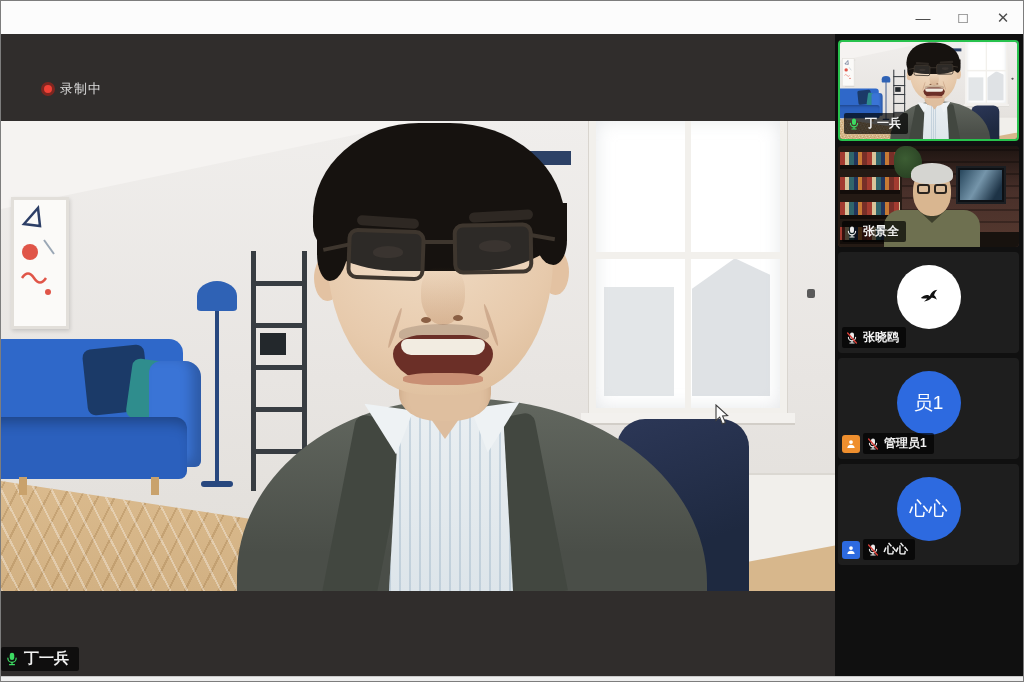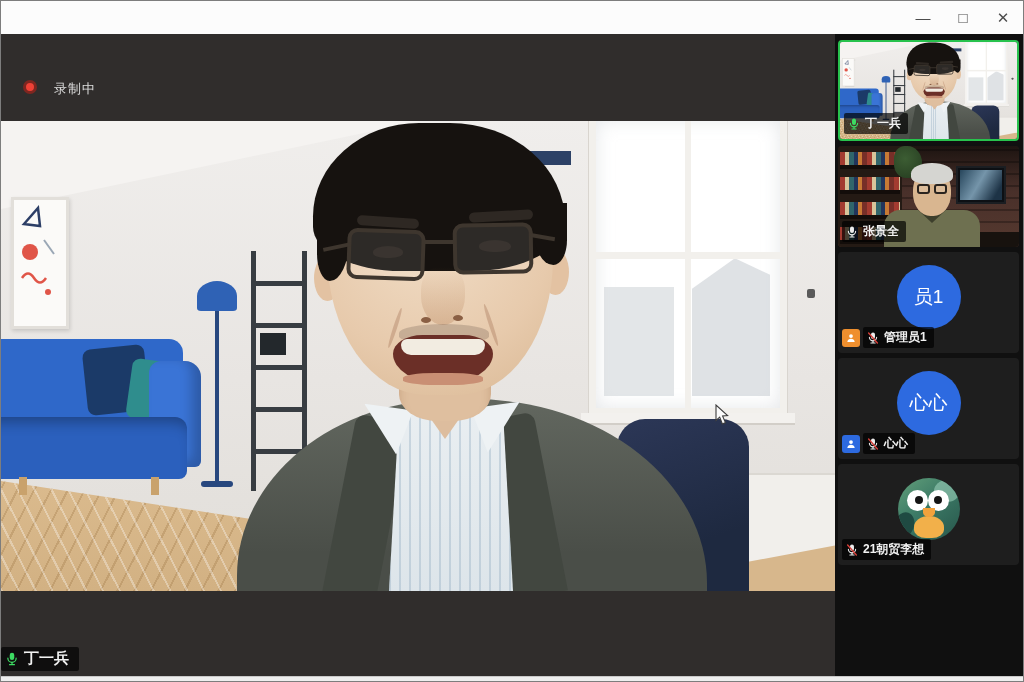--- a/index.html
+++ b/index.html
@@ -16,21 +16,21 @@
   .win-btn { width:40px; height:33px; display:flex; align-items:center; justify-content:center;
     font-size:15px; color:#4c4c4c; cursor:default; }
 
   
   .content { flex:1 1 auto; display:flex; height:643px; }
   .main-tile { position:relative; flex:1 1 auto; background:#302d2c; overflow:hidden; }
   .sidebar { flex:0 0 188px; background:#101010; padding:6px 4px 0 3px;
     display:flex; flex-direction:column; gap:5px; }
 
   
-  .rec { position:absolute; left:22px; top:46px; display:flex; gap:17px; z-index:30; }
+  .rec { position:absolute; left:40px; top:46px; display:flex; align-items:center; gap:5px; z-index:30; }
   .rec-dot { width:8px; height:8px; border-radius:50%; background:#ef4136; border:3px solid #7e2620;
     box-sizing:content-box; }
   .rec-label { font-size:13px; color:#dedede; letter-spacing:1px; }
 
   
   .tag-row { position:absolute; display:flex; align-items:center; gap:3px; z-index:30;font-weight:bold; }
   .pill { display:flex; align-items:center; gap:4px; background:rgba(0,0,0,.68);
     border-radius:2px; padding:2px 7px 2px 3px; }
   .pill .nm { color:#f2f2f2; }
   .main-tag { left:0; bottom:5px; }
@@ -465,20 +465,37 @@
         <div class="tag-row" data-name="participant-name-tag">
           <span class="pill">
             <svg class="mic mic-white" width="14" height="14" data-name="mic-on-icon">
                 <use href="#ic-mic"></use>
               </svg>
             <span class="nm" data-name="participant-name">张景全</span>
           </span>
         </div>
       </div>
 
+      <div class="tile" data-name="participant-tile-zhangxiaoou">
+        <div class="avatar-wrap">
+          <div class="avatar-circle avatar-white" data-name="avatar">
+            <svg width="22" height="22" viewBox="0 0 24 24" data-name="bird-icon">
+                <use href="#ic-bird"></use>
+              </svg>
+          </div>
+        </div>
+        <div class="tag-row" data-name="participant-name-tag">
+          <span class="pill">
+            <svg class="mic mic-white" width="14" height="14" data-name="mic-muted-icon">
+                <use href="#ic-mic-muted"></use>
+              </svg>
+            <span class="nm" data-name="participant-name">张晓鸥</span>
+          </span>
+        </div>
+      </div>
 
       <div class="tile" data-name="participant-tile-guanliyuan1">
         <div class="avatar-wrap">
           <div class="avatar-circle avatar-blue" data-name="avatar">
             <span data-name="avatar-initials">员1</span>
           </div>
         </div>
         <div class="tag-row" data-name="participant-name-tag">
           <span class="badge badge-host" data-name="host-badge-icon">
             <svg width="12" height="12" viewBox="0 0 24 24">
@@ -508,40 +525,18 @@
           </span>
           <span class="pill">
             <svg class="mic mic-white" width="14" height="14" data-name="mic-muted-icon">
                 <use href="#ic-mic-muted"></use>
               </svg>
             <span class="nm" data-name="participant-name">心心</span>
           </span>
         </div>
       </div>
 
-      <div class="tile" data-name="participant-tile-lixiang">
-        <div class="avatar-wrap">
-          <div class="owl" data-name="cartoon-owl-avatar">
-            <i class="patch"></i>
-              <i class="wing"></i>
-              <i class="belly"></i>
-            <i class="eye l"></i>
-              <i class="eye r"></i>
-            <i class="pup l"></i>
-              <i class="pup r"></i>
-            <i class="beak"></i>
-          </div>
-        </div>
-        <div class="tag-row" data-name="participant-name-tag">
-          <span class="pill">
-            <svg class="mic mic-white" width="14" height="14" data-name="mic-muted-icon">
-                <use href="#ic-mic-muted"></use>
-              </svg>
-            <span class="nm" data-name="participant-name">21朝贸李想</span>
-          </span>
-        </div>
-      </div>
 
     </div>
   </div>
 
   <div data-name="window-bottom-frame" style="height:5px;background:#eeeeee;border-top:1px solid #c9c9c9;flex:0 0 auto;"></div>
 </div>
 
 </body></html>

